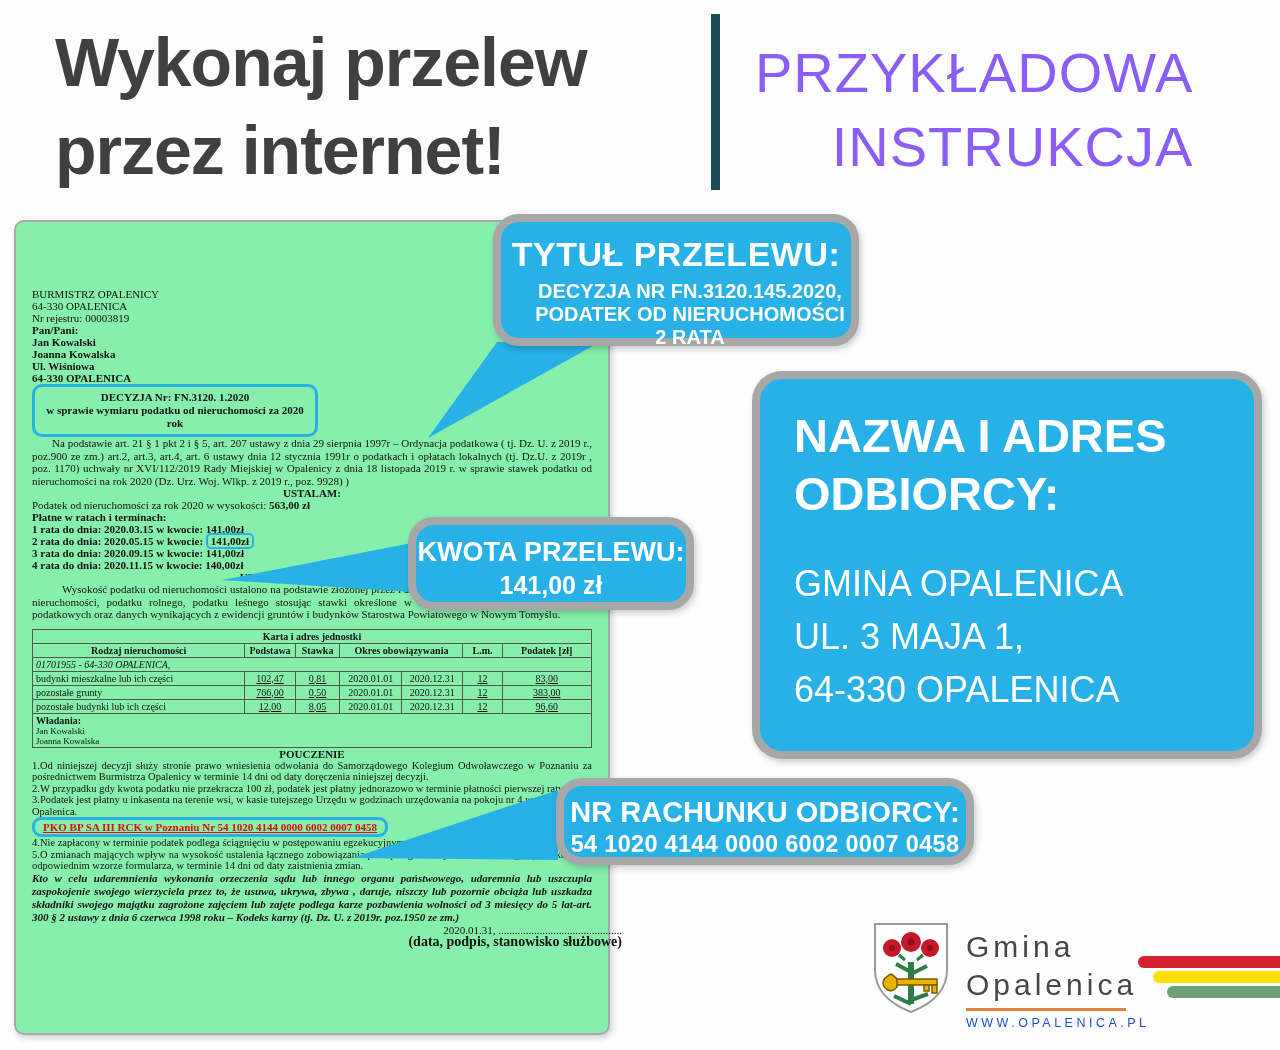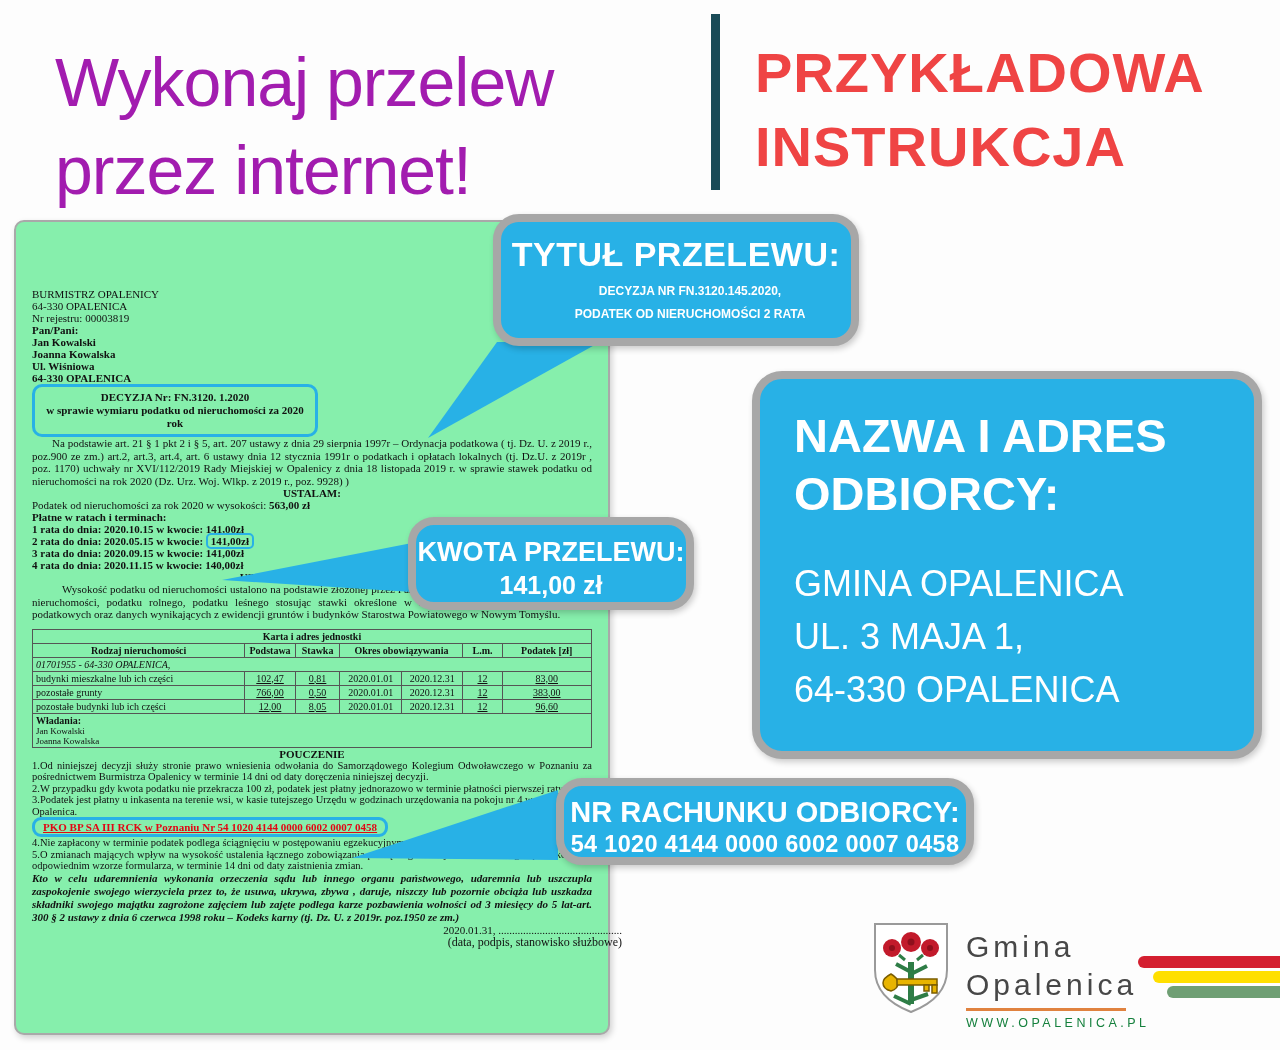--- a/index.html
+++ b/index.html
@@ -1,24 +1,24 @@
 <!DOCTYPE html>
 <html lang="pl"><head>
 <meta charset="utf-8">
 <style>
   html,body{margin:0;padding:0;background:#ffffff;}
   .canvas{position:relative;width:1280px;height:1050px;overflow:hidden;background:#fdfdfd;
           font-family:"Liberation Sans",sans-serif;}
 
   
-  .hdr-left{position:absolute;left:55px;top:18px;color:#a21caf;font-weight:400;
-            font-size:68px;line-height:88px;letter-spacing:-1px;margin-top:20px;}
+  .hdr-left{position:absolute;left:55px;top:18px;color:#404040;font-weight:700;
+            font-size:68px;line-height:88px;letter-spacing:-1px;}
   .hdr-divider{position:absolute;left:711px;top:14px;width:9px;height:176px;background:#1a4b57;}
-  .hdr-right{position:absolute;left:755px;top:36px;color:#ef4444;font-weight:700;
-             font-size:56px;line-height:74px;letter-spacing:1px;}
+  .hdr-right{position:absolute;left:755px;top:36px;color:#8b5cf6;font-weight:400;
+             font-size:56px;line-height:74px;letter-spacing:1px;text-align:right;}
 
   
   .doc{position:absolute;left:14px;top:220px;width:596px;height:815px;background:#86efac;
        border:2px solid #a9a9a9;border-radius:10px;box-shadow:2px 3px 6px rgba(0,0,0,.18);
        box-sizing:border-box;padding:66px 16px 0 16px;
        font-family:"Liberation Serif",serif;font-size:11px;color:#111;z-index:1;}
   .doc div,.doc p{margin:0;}
   .doc-sender{line-height:12px;}
   .doc-registry{margin-top:16px;}
   .doc-addressee{margin-top:9px;margin-left:285px;font-weight:700;line-height:12px;}
@@ -42,48 +42,48 @@
   .td-ctr{text-align:center;}
   .unit-row{font-weight:700;font-style:italic;}
   .own-label{font-weight:700;}
   .own-names{font-size:9px;line-height:10px;}
   .plist{margin-top:1px;text-align:justify;font-size:10.5px;line-height:11.5px;}
   .bank-box{width:fit-content;border:3px solid #28b1e6;border-radius:9px;padding:1px 8px;
             margin:2px 0;color:#e20613;font-weight:700;text-decoration:underline;font-size:11px;}
   .criminal{margin-top:10px;text-align:justify;font-weight:700;font-style:italic;
             font-size:11px;line-height:13px;}
   .sig{margin-top:7px;text-align:right;line-height:12px;transform:translateX(30px);}
-  .sig-cap{font-size:12px;}
+  .sig-cap{font-size:14px;font-weight:bold;}
 
   
   .wedges{position:absolute;left:0;top:0;width:1280px;height:1050px;z-index:3;pointer-events:none;}
 
   
   .co{position:absolute;background:#28b1e6;border:8px solid #a7a7a7;border-radius:26px;
       box-sizing:border-box;color:#ffffff;text-align:center;z-index:5;
       box-shadow:2px 3px 6px rgba(0,0,0,.2);}
   .co-title{left:493px;top:214px;width:366px;height:132px;}
   .co-title .h{font-size:34px;font-weight:800;margin-top:13px;letter-spacing:.5px;}
-  .co-title .s{font-size:12px;font-weight:700;line-height:23px;margin-top:6px;padding-left:28px;}
+  .co-title .s{font-size:20px;font-weight:700;line-height:23px;margin-top:6px;padding-left:28px;}
   .co-amount{left:408px;top:517px;width:286px;height:93px;}
   .co-amount .h{font-size:27px;font-weight:800;margin-top:12px;}
   .co-amount .s{font-size:25px;font-weight:700;margin-top:3px;}
   .co-recipient{left:752px;top:371px;width:510px;height:388px;text-align:left;border-radius:30px;}
   .co-recipient .h{font-size:47px;font-weight:800;line-height:58px;margin:28px 0 0 34px;}
   .co-recipient .a{font-size:36px;font-weight:400;line-height:53px;margin:34px 0 0 34px;}
   .co-account{left:556px;top:778px;width:418px;height:87px;}
   .co-account .h{font-size:29px;font-weight:800;margin-top:10px;}
   .co-account .s{font-size:23.5px;font-weight:700;margin-top:2px;letter-spacing:.3px;}
 
   
   .shield{position:absolute;left:872px;top:922px;z-index:2;}
   .logo-text{position:absolute;left:966px;top:928px;color:#474747;font-size:30px;
              letter-spacing:4px;line-height:38px;}
   .logo-underline{position:absolute;left:966px;top:1008px;width:160px;height:3px;background:#e0823f;}
-  .logo-url{position:absolute;left:966px;top:1016px;color:#15803d;font-size:12.5px;letter-spacing:3.5px;}
+  .logo-url{position:absolute;left:966px;top:1016px;color:#1d4ed8;font-size:12.5px;letter-spacing:3.5px;}
   .stripe{position:absolute;height:12px;border-radius:7px;}
   .stripe-red{left:1138px;top:956px;width:150px;background:#d41f30;}
   .stripe-yellow{left:1153px;top:971px;width:135px;background:#ffdf00;}
   .stripe-green{left:1167px;top:986px;width:121px;background:#6f9f74;}
 </style>
 </head>
 <body>
 
 <div class="canvas">
 
@@ -111,21 +111,21 @@
       <div>64-330 OPALENICA</div>
     </div>
     <div class="decision-box">
       <div>DECYZJA Nr: FN.3120. 1.2020</div>
       <div>w sprawie wymiaru podatku od nieruchomości za 2020 rok</div>
     </div>
     <p class="para indent">Na podstawie art. 21 § 1 pkt 2 i § 5, art. 207 ustawy z dnia 29 sierpnia 1997r – Ordynacja podatkowa ( tj. Dz. U. z 2019 r., poz.900 ze zm.) art.2, art.3, art.4, art. 6  ustawy  dnia 12 stycznia 1991r o podatkach i opłatach lokalnych (tj. Dz.U. z 2019r , poz. 1170) uchwały nr XVI/112/2019 Rady Miejskiej w Opalenicy z dnia 18 listopada 2019 r. w sprawie stawek podatku od nieruchomości na rok  2020 (Dz. Urz. Woj. Wlkp.  z 2019 r., poz. 9928) )</p>
     <div class="center bold mt">USTALAM:</div>
     <div class="line"><span>Podatek od nieruchomości za rok 2020 w wysokości: </span><b>563,00 zł</b></div>
     <div class="line bold mt">Płatne w ratach i terminach:</div>
-    <div class="line bold">1 rata do dnia: 2020.10.15 w kwocie: 141,00zł</div>
+    <div class="line bold">1 rata do dnia: 2020.03.15 w kwocie: 141,00zł</div>
     <div class="line bold"><span>2 rata do dnia: 2020.05.15 w kwocie: </span><span class="amt-box">141,00zł</span></div>
     <div class="line bold">3 rata do dnia: 2020.09.15 w kwocie: 141,00zł</div>
     <div class="line bold">4 rata do dnia: 2020.11.15 w kwocie: 140,00zł</div>
     <div class="center bold mt2">UZASADNIENIE WYMIARU</div>
     <p class="para indent2">Wysokość podatku od nieruchomości ustalono na podstawie złożonej przez Pana/Panią informacji w spawie podatku od nieruchomości, podatku rolnego, podatku leśnego stosując stawki określone w aktualnie obowiązujących przepisach podatkowych oraz danych wynikających z ewidencji gruntów i budynków Starostwa Powiatowego w Nowym Tomyślu.</p>
 
     <table>
       <colgroup>
         <col style="width:38%">
           <col style="width:9%">

